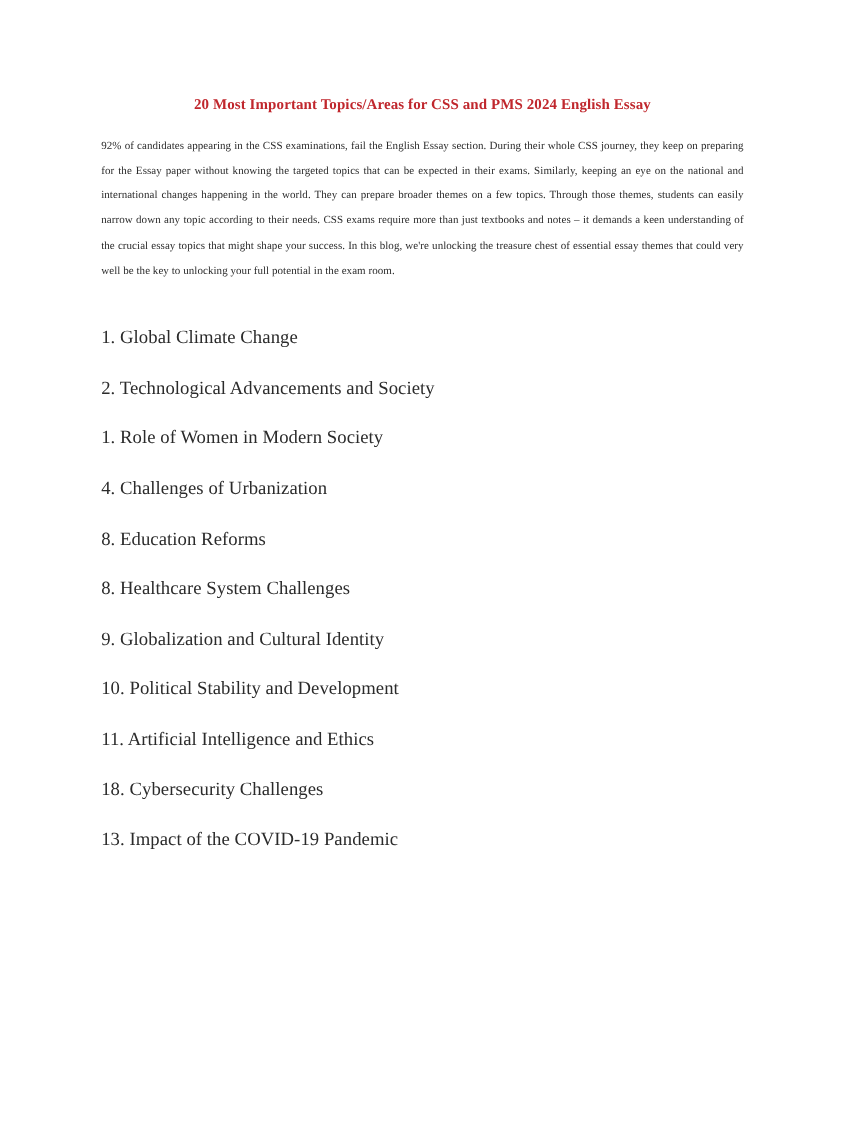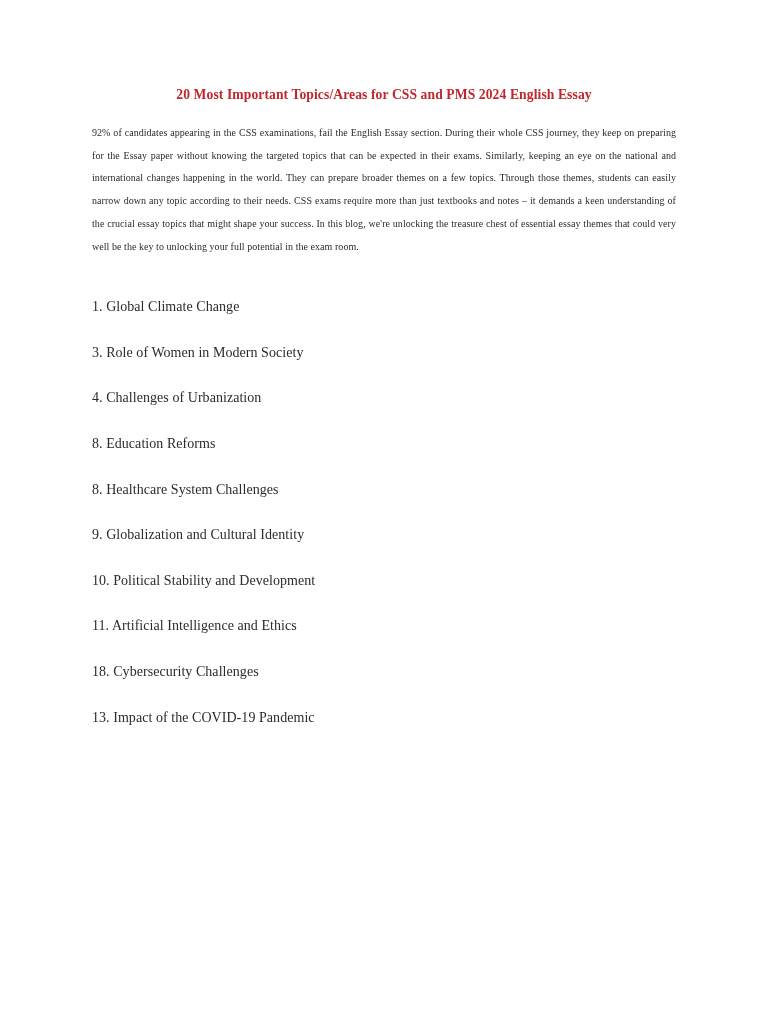--- a/index.html
+++ b/index.html
@@ -51,21 +51,21 @@
     color: #2b2b2b;
     letter-spacing: 0.05px;
   }
   .topics-list {
     list-style: none;
     margin: 0;
     padding: 0;
     padding-top: 40px;
   }
   .topic-item {
-    font-size: 14px;
+    font-size: 17px;
     line-height: 18px;
     color: #2b2b2b;
     margin: 0 0 27.6px 0;
     padding: 0;
     letter-spacing: 0.05px;
     white-space: nowrap;
   }
   .topic-item:last-child {
     margin-bottom: 4px;
   }
@@ -75,21 +75,22 @@
 
 <div class="page">
   <div class="content">
 
     <h1 class="doc-title">20 Most Important Topics/Areas for CSS and PMS 2024 English Essay</h1>
 
     <p class="intro-paragraph">92% of candidates appearing in the CSS examinations, fail the English Essay section. During their whole CSS journey, they keep on preparing for the Essay paper without knowing the targeted topics that can be expected in their exams. Similarly, keeping an eye on the national and international changes happening in the world. They can prepare broader themes on a few topics. Through those themes, students can easily narrow down any topic according to their needs. CSS exams require more than just textbooks and notes – it demands a keen understanding of the crucial essay topics that might shape your success. In this blog, we're unlocking the treasure chest of essential essay themes that could very well be the key to unlocking your full potential in the exam room.</p>
 
     <ol class="topics-list">
       <li class="topic-item">1. Global Climate Change</li>
-      <li class="topic-item">3. Role of Women in Modern Society</li>
+      <li class="topic-item">2. Technological Advancements and Society</li>
+      <li class="topic-item">1. Role of Women in Modern Society</li>
       <li class="topic-item">4. Challenges of Urbanization</li>
       <li class="topic-item">8. Education Reforms</li>
       <li class="topic-item">8. Healthcare System Challenges</li>
       <li class="topic-item">9. Globalization and Cultural Identity</li>
       <li class="topic-item">10. Political Stability and Development</li>
       <li class="topic-item">11. Artificial Intelligence and Ethics</li>
       <li class="topic-item">18. Cybersecurity Challenges</li>
       <li class="topic-item">13. Impact of the COVID-19 Pandemic</li>
     </ol>
 

